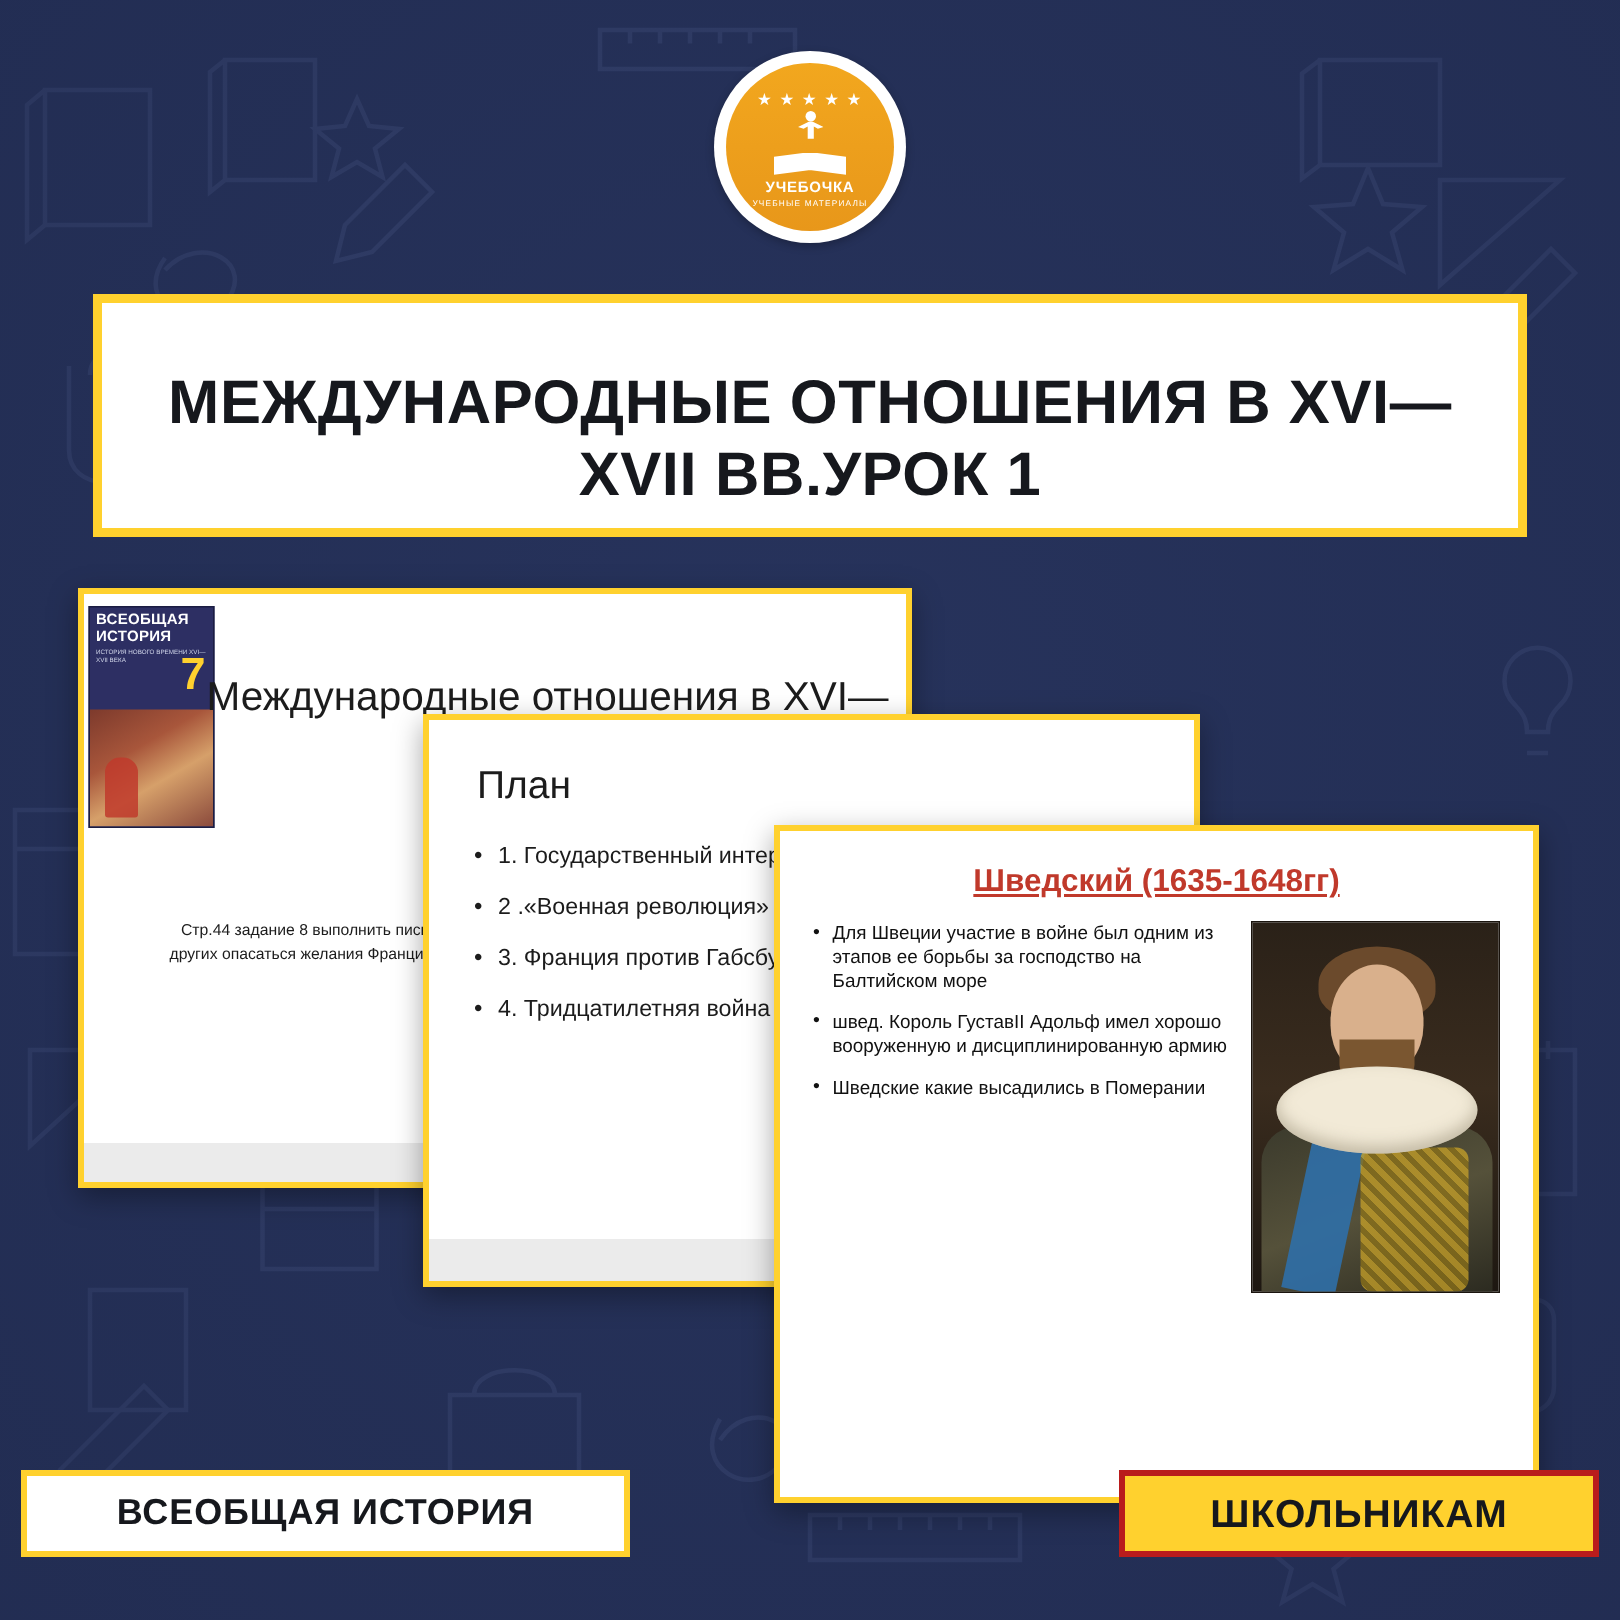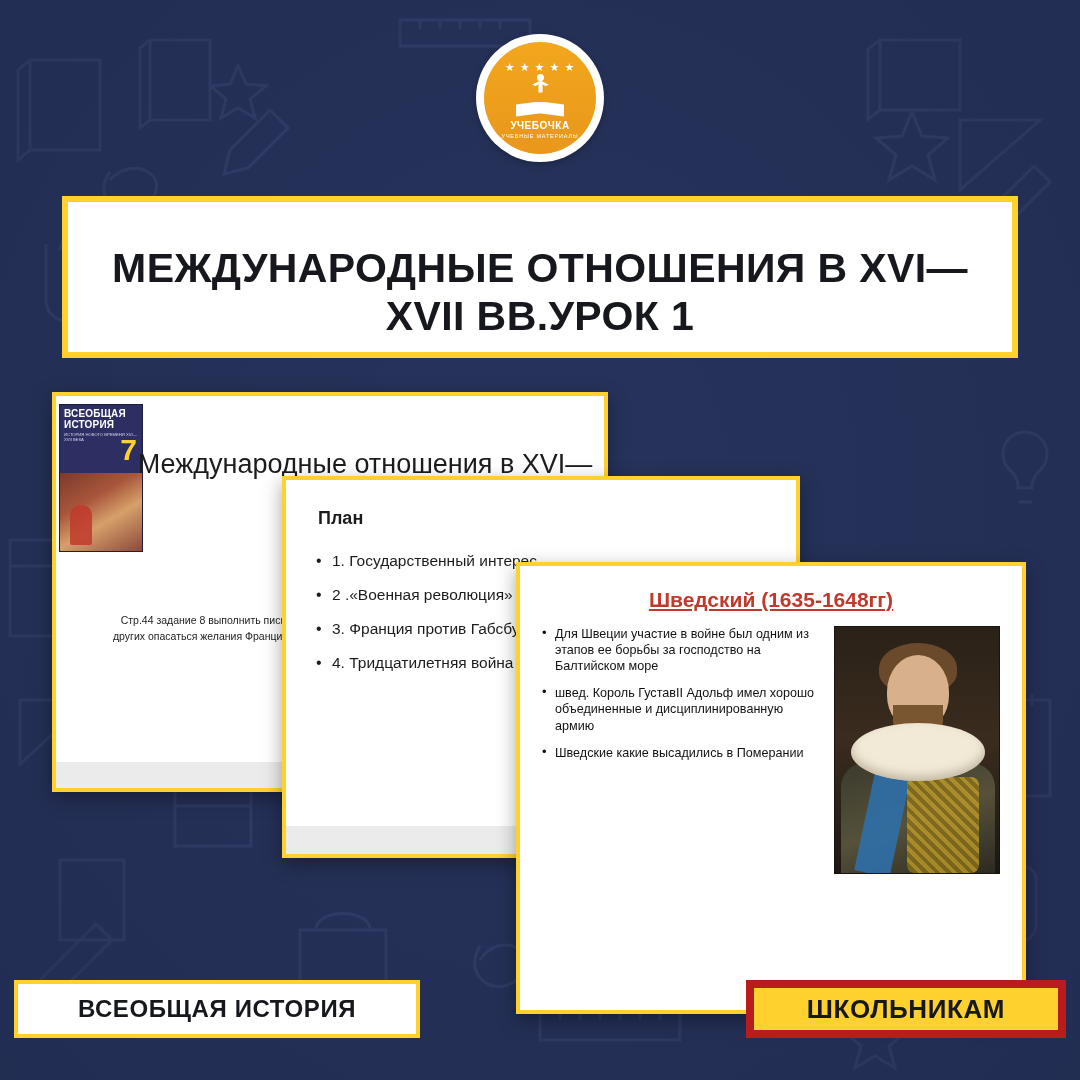--- a/index.html
+++ b/index.html
@@ -103,21 +103,21 @@
   
   .slide {
     position: absolute;
     background: #ffffff;
     border: 4px solid #ffd12e;
     box-shadow: 0 6px 18px rgba(0,0,0,0.35);
     overflow: hidden;
   }
   .slide-1 { left: 52px; top: 392px; width: 556px; height: 400px; }
   .slide-2 { left: 282px; top: 476px; width: 518px; height: 382px; }
-  .slide-3 { left: 516px; top: 562px; width: 510px; height: 452px; }
+  .slide-3 { left: 516px; top: 550px; width: 510px; height: 452px; }
 
   
   .s1-inner { position: relative; width: 100%; height: 100%; background: #fff; }
   .s1-bottombar {
     position: absolute; left: 0; right: 0; bottom: 0; height: 26px;
     background: #ebebeb;
   }
   .s1-book {
     position: absolute; left: 3px; top: 8px;
     width: 84px; height: 148px;
@@ -153,21 +153,21 @@
     position: absolute; left: 56px; right: 24px; top: 192px;
     font-size: 10.5px; color: #1c1c1c; text-align: center; line-height: 1.5;
   }
   .s1-body .lead { display: block; margin-bottom: 9px; }
 
   
   .s2-inner { position: relative; width: 100%; height: 100%; padding: 28px 30px; }
   .s2-bottombar {
     position: absolute; left: 0; right: 0; bottom: 0; height: 28px; background: #ebebeb;
   }
-  .s2-title { font-size: 18px; color: #1c1c1c; margin: 0 0 22px 2px; font-weight: bold; }
+  .s2-title { font-size: 26px; color: #1c1c1c; margin: 0 0 22px 2px; font-weight: normal; }
   .s2-list { list-style: none; margin: 0; padding: 0; }
   .s2-list li {
     font-size: 15.5px; color: #1c1c1c; line-height: 1.35;
     margin-bottom: 13px; padding-left: 16px; position: relative;
     white-space: nowrap; overflow: hidden;
   }
   .s2-list li::before {
     content: "•"; position: absolute; left: 0; top: -1px; font-size: 16px;
   }
 
@@ -235,21 +235,21 @@
     width: 406px; height: 58px;
     background: #ffffff; border: 4px solid #ffd12e;
     display: flex; align-items: center; justify-content: center;
   }
   .footer-left span {
     font-size: 24px; font-weight: bold; color: #16181d; letter-spacing: 0.6px;
   }
   .footer-right {
     position: absolute; right: 14px; bottom: 42px;
     width: 320px; height: 58px;
-    background: #ffd12e; border: 8px solid #b91c1c;
+    background: #ffd12e; border: 4px solid #b91c1c;
     display: flex; align-items: center; justify-content: center;
   }
   .footer-right span {
     font-size: 26px; font-weight: bold; color: #16181d; letter-spacing: 0.6px;
   }
 </style>
 </head>
 <body>
 
 <div class="doodle-bg">
@@ -352,21 +352,21 @@
     <div class="s2-bottombar"></div>
   </div>
 </div>
 
 <div class="slide slide-3">
   <div class="s3-inner">
     <h2 class="s3-title">Шведский (1635-1648гг)</h2>
     <div class="s3-cols">
       <ul class="s3-list">
         <li>Для Швеции участие в войне был одним из этапов ее борьбы за господство на Балтийском море</li>
-        <li>швед. Король ГуставII Адольф имел хорошо объединенные и дисциплинированную армию</li>
+        <li>швед. Король ГуставII Адольф имел хорошо вооруженную и дисциплинированную армию</li>
         <li>Шведские какие высадились в Померании</li>
       </ul>
       <div class="s3-portrait" title="portrait">
         <div class="p-hair"></div>
         <div class="p-face"></div>
         <div class="p-beard"></div>
         <div class="p-body"></div>
         <div class="p-sash"></div>
         <div class="p-gold"></div>
         <div class="p-collar"></div>

